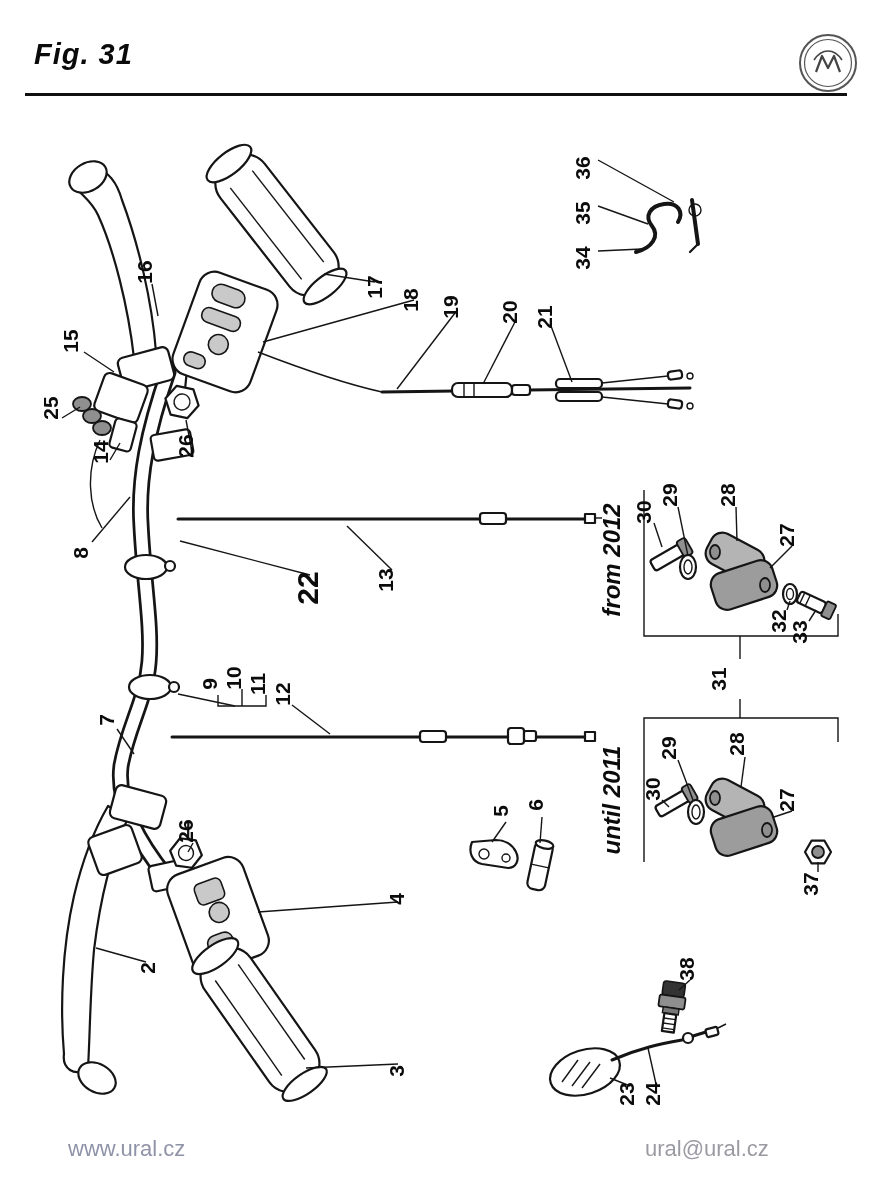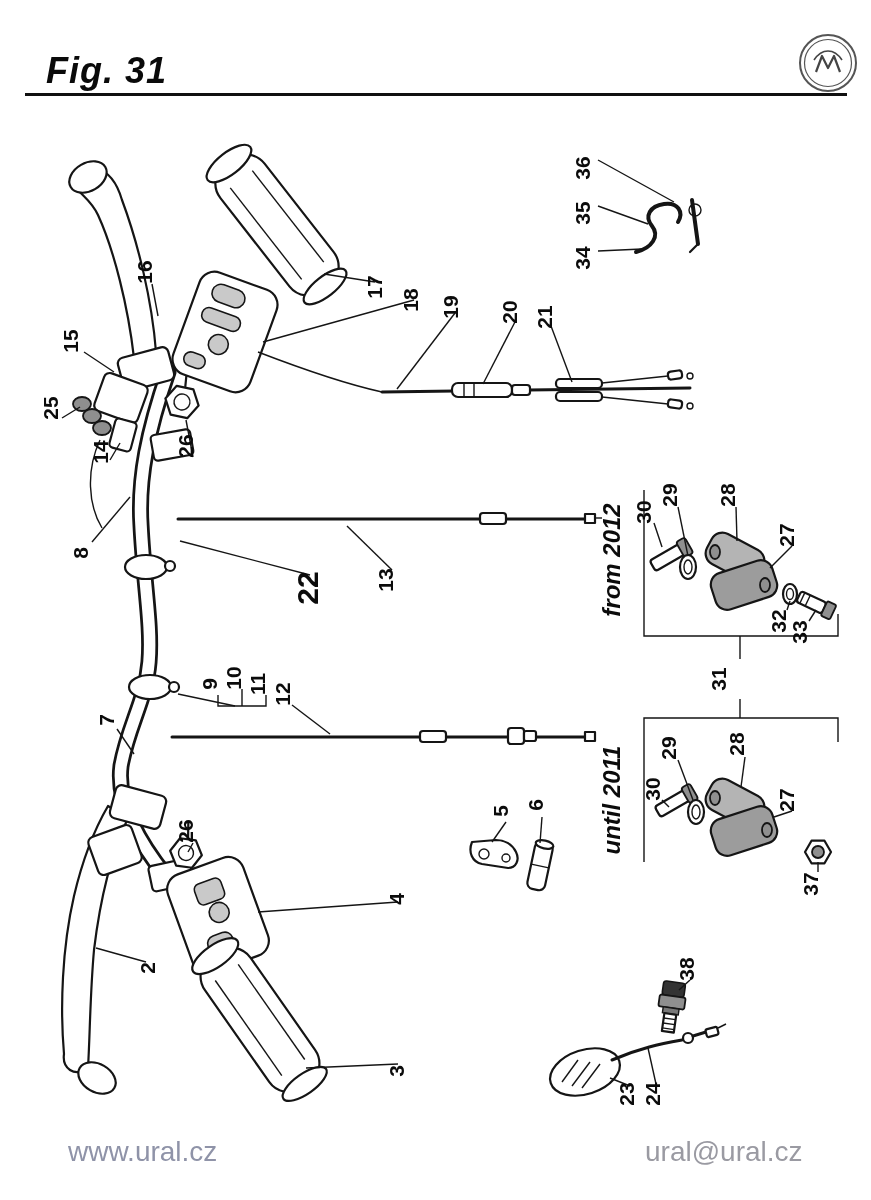--- a/index.html
+++ b/index.html
@@ -1,23 +1,23 @@
 <!DOCTYPE html>
 <html><head>
 <meta charset="utf-8">
 <style>
   html,body{margin:0;padding:0;background:#e8e8e8;}
   .page{position:relative;width:871px;height:1200px;background:#ffffff;overflow:hidden;
         font-family:"Liberation Sans",sans-serif;}
   .art{position:absolute;left:0;top:0;width:871px;height:1200px;}
-  .title{position:absolute;top:34px;left:30px;margin:16px;
+  .title{position:absolute;top:34px;left:30px;margin:4px;
          font-family:"Liberation Sans",sans-serif;font-style:italic;font-weight:bold;
-         font-size:36px;color:#0a0a0a;letter-spacing:1px;}
+         font-size:29px;color:#0a0a0a;letter-spacing:1px;}
   .rule{position:absolute;top:93px;left:25px;width:822px;height:0;border-top:3px solid #101010;}
-  .footer-text{position:absolute;top:1136px;font-size:28px;}
+  .footer-text{position:absolute;top:1136px;font-size:22px;}
   .footer-left{left:68px;color:#8f93a8;}
   .footer-right{left:645px;color:#9a9aa2;}
 
   
   .ln{fill:none;stroke:#151515;stroke-width:2.2;stroke-linecap:round;stroke-linejoin:round;}
   .fw{fill:#ffffff;stroke:#151515;stroke-width:2.2;stroke-linejoin:round;}
   .thin{fill:none;stroke:#151515;stroke-width:1.4;}
   .cable{fill:none;stroke:#151515;stroke-width:3;stroke-linecap:round;}
   .gray{fill:#b4b4b4;stroke:#151515;stroke-width:2.2;stroke-linejoin:round;}
   .gray2{fill:#9c9c9c;stroke:#151515;stroke-width:2.2;stroke-linejoin:round;}

